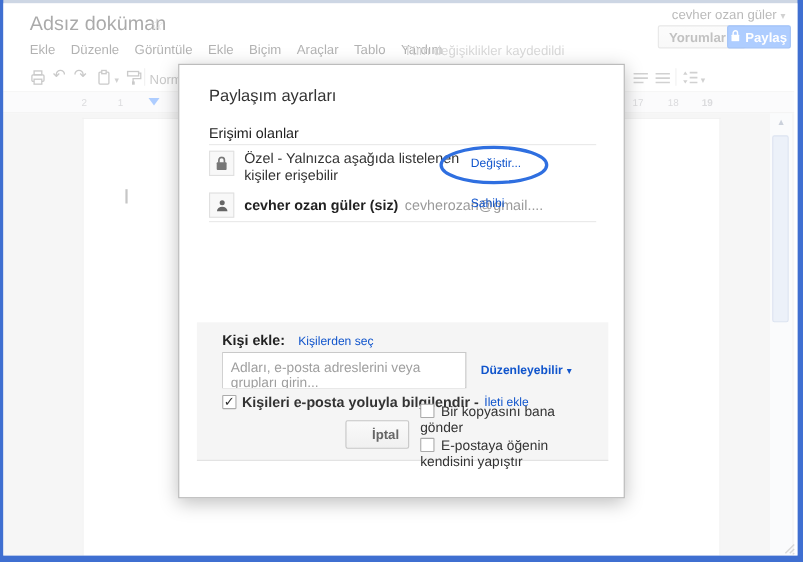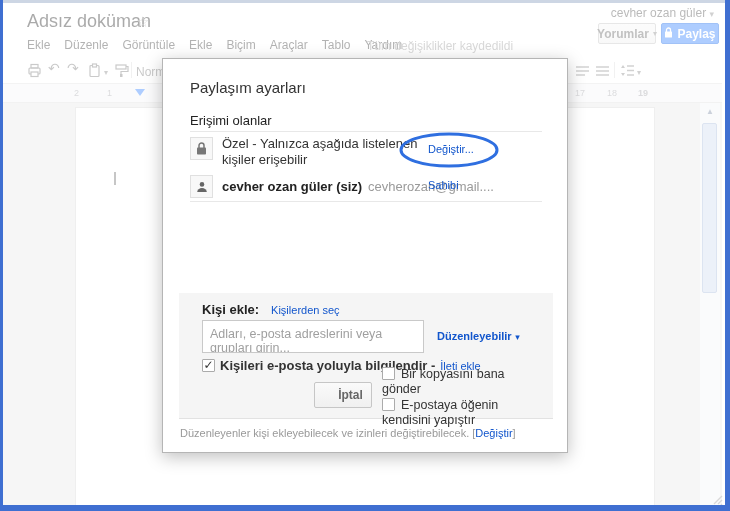--- a/index.html
+++ b/index.html
@@ -12,21 +12,21 @@
   .frame-right { position:absolute; right:0; top:0; width:5px; height:511px; background:#3f6fd1; z-index:50; }
   .frame-bottom{ position:absolute; left:0; bottom:0; width:730px; height:6px; background:#3f6fd1; z-index:50; }
 
   
   .doc-title { position:absolute; left:27px; top:11px; font-size:18px; color:#444; }
   .title-star { position:absolute; left:136px; top:13px; font-size:15px; color:#b5b5b5; }
   .user-name { position:absolute; top:6px; right:16px; font-size:12px; color:#666; cursor:pointer;margin-left:24px; }
   .user-name .cd { font-size:9px; color:#999; }
   .btn { display:flex; align-items:center; justify-content:center; gap:4px;
          font-size:12px; font-weight:bold; border-radius:2px; cursor:pointer; }
-  .btn-comments { position:absolute; left:598px; top:23px; width:58px; height:21px;
+  .btn-comments { position:absolute; left:598px; top:23px; width:80px; height:21px;
                   background:linear-gradient(#f8f8f8,#f0f0f0); border:1px solid #c9c9c9; color:#777; }
   .btn-share-top { position:absolute; left:661px; top:23px; width:58px; height:21px;
                    background:#4d90fe; border:1px solid #3079ed; color:#fff; }
   .menubar { position:absolute; left:27px; top:38px; font-size:12px; color:#555; display:flex; gap:14px; }
   .menubar span { cursor:pointer; }
   .save-status { position:absolute; left:367px; top:39px; font-size:12px; color:#aaa; }
 
   
   .toolbar { position:absolute; left:3px; top:56px; width:719px; height:28px; background:#fff;
              border-bottom:1px solid #e4e4e4; }
@@ -259,22 +259,19 @@
         <span class="ap-notify-label">Kişileri e-posta yoluyla bilgilendir -</span>
         <span class="link">İleti ekle</span>
       </div>
       <div class="btn-cancel">İptal</div>
       <div class="ap-extra">
         <div class="row"><span class="checkbox"></span><span>Bir kopyasını bana gönder</span></div>
         <div class="row"><span class="checkbox"></span><span>E-postaya öğenin kendisini yapıştır</span></div>
       </div>
     </div>
 
-    <div class="dlg-footer">
-      <span>Düzenleyenler kişi ekleyebilecek ve izinleri değiştirebilecek.  [</span><span class="link">Değiştir</span><span>]</span>
-    </div>
   </div>
 
   <div class="frame-top"></div>
   <div class="frame-left"></div>
   <div class="frame-right"></div>
   <div class="frame-bottom"></div>
 </div>
 
 </body></html>

